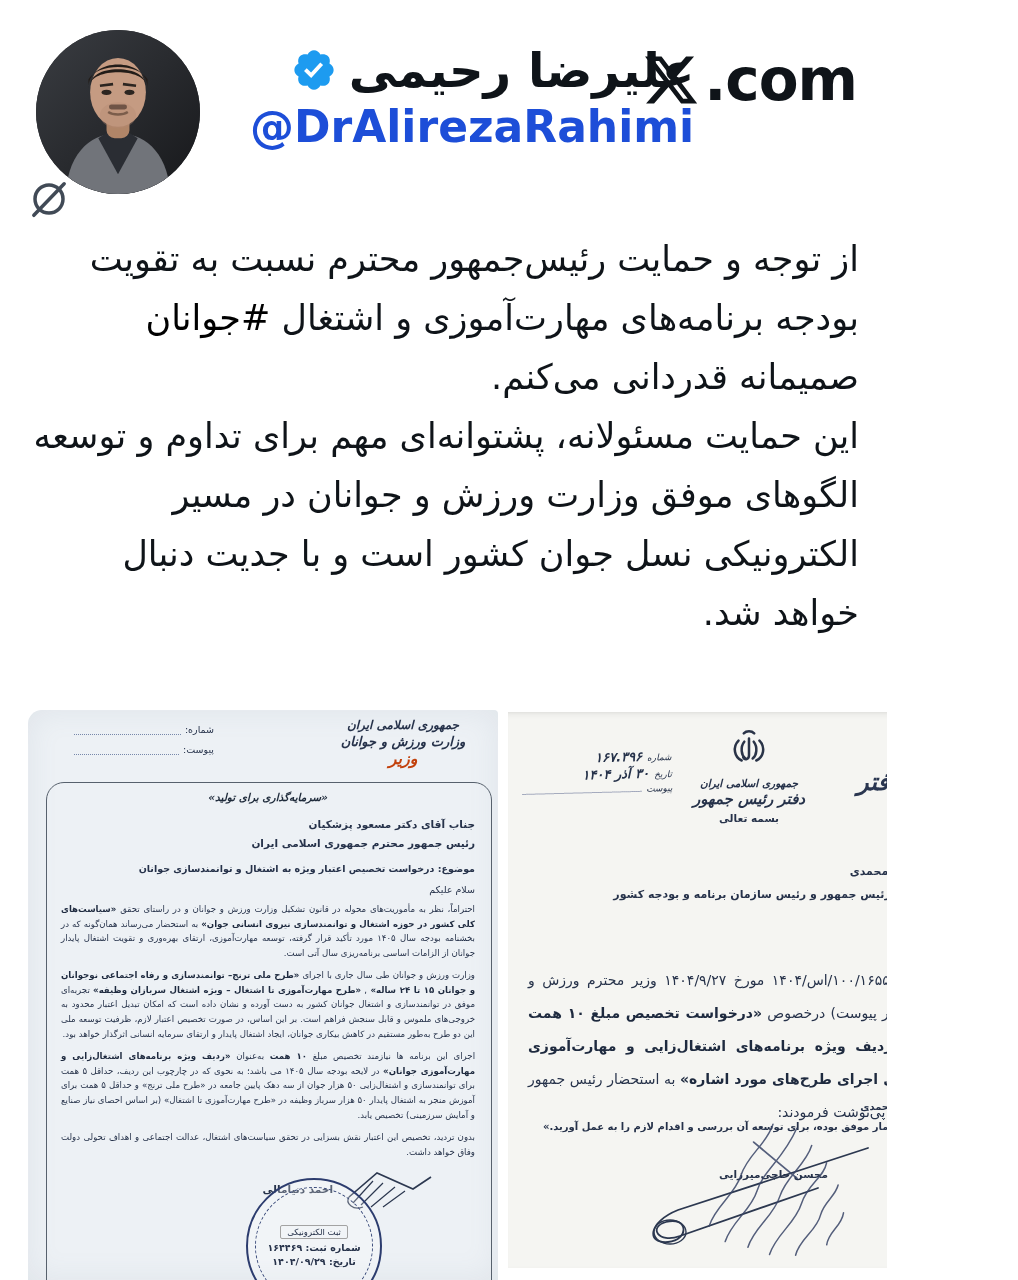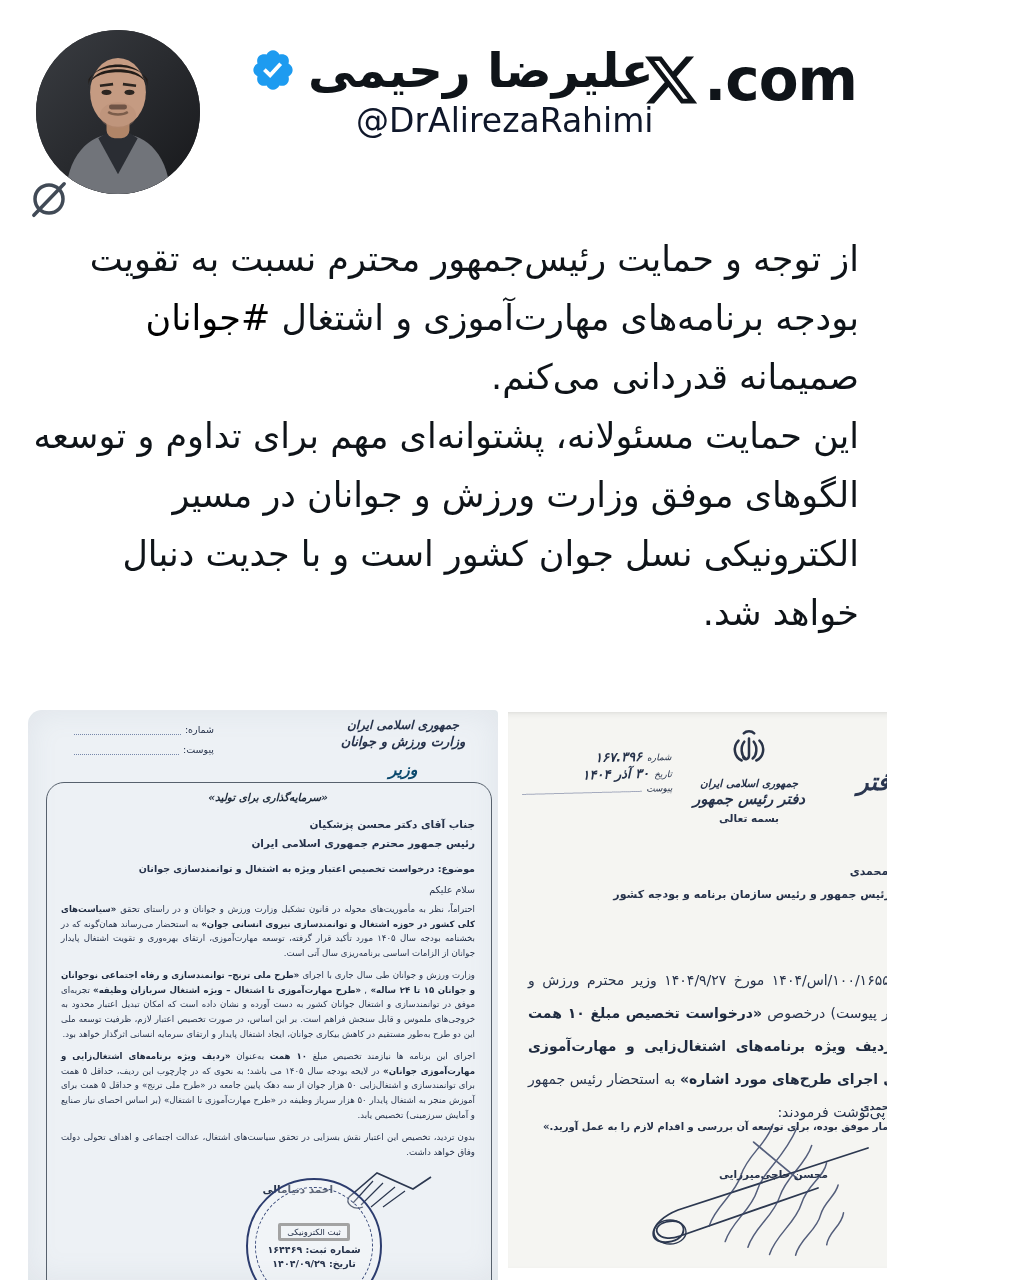--- a/index.html
+++ b/index.html
@@ -8,21 +8,21 @@
 
   
   .avatar{position:absolute;left:36px;top:30px;width:164px;height:164px;border-radius:50%;
           overflow:hidden;background:#26282c;}
   .avatar svg{display:block;width:100%;height:100%;}
   .user-block{position:absolute;left:250px;top:44px;display:flex;flex-direction:column;
               align-items:flex-end;gap:6px;}
   .name-row{display:flex;align-items:center;gap:12px;direction:ltr;}
   .badge{width:46px;height:46px;flex:0 0 auto;}
   .display-name{font-size:48px;font-weight:800;color:#0f1419;direction:rtl;line-height:1.1;}
-  .handle{font-size:33px;color:#0f172a;letter-spacing:0px;line-height:1.1;}
+  .handle{font-size:44px;color:#1d4ed8;letter-spacing:0px;line-height:1.1;font-weight:bold;}
   .x-logo-wrap{position:absolute;right:30px;top:46px;display:flex;align-items:center;gap:4px;}
   .x-logo-wrap svg{width:58px;height:58px;}
   .x-domain{font-size:58px;font-weight:800;color:#0f1419;letter-spacing:-1px;}
 
   
   .translate-row{position:absolute;left:28px;top:178px;display:flex;align-items:center;gap:16px;cursor:pointer;}
   .translate-row svg{width:42px;height:42px;}
   .translate-label{font-size:37px;color:#1d9bf0;}
 
   
@@ -35,39 +35,39 @@
   .doc{position:absolute;overflow:hidden;direction:rtl;}
   .doc-left{left:28px;top:10px;width:470px;height:570px;background:#edf1f5;
             border-radius:14px 4px 0 0;box-shadow:inset 0 0 30px rgba(120,140,160,.12);}
   .doc-right{left:508px;top:12px;width:482px;height:556px;background:#f5f5f2;
              box-shadow:inset -8px 0 10px -7px rgba(0,0,0,.22), inset 0 6px 10px -8px rgba(0,0,0,.2);}
   .doc, .doc *{color:#26324a;}
 
   .dl-head-right{position:absolute;right:10px;top:8px;width:170px;text-align:center;}
   .dl-country{font-size:12px;font-style:italic;font-weight:700;}
   .dl-ministry{font-size:13px;font-style:italic;font-weight:700;margin-top:2px;}
-  .dl-minister{font-size:16px;font-style:italic;font-weight:700;color:#0c4a6e;margin-top:11px;}
+  .dl-minister{font-size:16px;font-style:italic;font-weight:700;color:#c2410c;margin-top:0;}
   .dl-head-left{position:absolute;left:46px;top:14px;width:140px;font-size:9.5px;color:#33436a;}
   .field-row{display:flex;align-items:flex-end;gap:4px;margin-bottom:9px;}
   .dotline{display:inline-block;flex:1;border-bottom:1px dotted #7788aa;height:10px;}
   .dl-box{position:absolute;left:18px;right:6px;top:72px;height:540px;
           border:1.5px solid #57616d;border-radius:18px;padding:8px 16px 0 14px;box-sizing:border-box;}
   .dl-slogan{text-align:center;font-size:10.5px;font-style:italic;font-weight:700;color:#1e2a3a;}
   .dl-recipient{margin-top:12px;font-size:10.5px;font-weight:700;line-height:1.8;}
   .dl-subject{margin-top:10px;font-size:9.5px;font-weight:700;}
   .dl-salam{margin-top:10px;font-size:9.5px;}
   .dl-para{margin-top:7px;font-size:8.6px;line-height:1.72;text-align:justify;color:#2a3750;}
   .b{font-weight:700;color:#1e2a3f;}
   .dl-sign-row{display:flex;align-items:center;gap:10px;margin-top:8px;margin-right:40px;}
   .dl-signer{font-size:10.5px;font-weight:700;}
   .stamp{position:absolute;left:218px;top:468px;width:132px;height:132px;border:2px solid #2c3c6e;
          border-radius:50%;color:#24345f;display:flex;flex-direction:column;align-items:center;
          justify-content:center;gap:3px;background:rgba(255,255,255,.25);}
   .stamp::before{content:"";position:absolute;inset:7px;border:1.5px dashed #3a4a7a;border-radius:50%;}
-  .stamp-title{font-size:8.5px;border:3px solid #a3a3a3;padding:1px 6px;border-radius:2px;}
+  .stamp-title{font-size:8.5px;border:1px solid #a3a3a3;padding:1px 6px;border-radius:2px;}
   .stamp-line{font-size:9.5px;font-weight:700;}
 
   .dr-artifact{position:absolute;right:6px;top:8px;width:46px;height:5px;background:#9aa0a6;border-radius:2px;opacity:.7;}
   .dr-fields{position:absolute;left:14px;top:38px;width:150px;color:#2d3750;transform:rotate(-1.5deg);}
   .dr-frow{display:flex;align-items:baseline;gap:5px;justify-content:flex-start;margin-bottom:2px;}
   .dr-flabel{font-size:9px;font-style:italic;}
   .dr-fvalue{font-size:13px;font-weight:700;font-style:italic;letter-spacing:1px;}
   .dr-fdots{border-bottom:1.5px dotted #54608a;width:120px;height:8px;}
   .dr-center{position:absolute;left:0;right:0;top:14px;text-align:center;}
   .dr-center svg{width:42px;height:46px;}
@@ -162,21 +162,21 @@
           </div>
         <div class="field-row">
             <span>پیوست:</span>
             <span class="dotline"></span>
           </div>
       </div>
 
       <div class="dl-box">
         <div class="dl-slogan">«سرمایه‌گذاری برای تولید»</div>
         <div class="dl-recipient">
-          <div>جناب آقای دکتر محسن پزشکیان</div>
+          <div>جناب آقای دکتر مسعود پزشکیان</div>
           <div>رئیس جمهور محترم جمهوری اسلامی ایران</div>
         </div>
         <div class="dl-subject">موضوع: درخواست تخصیص اعتبار ویژه به اشتغال و توانمندسازی جوانان</div>
         <div class="dl-salam">سلام علیکم</div>
         <div class="dl-para"><span>احتراماً، نظر به مأموریت‌های محوله در قانون تشکیل وزارت ورزش و جوانان و در راستای تحقق </span><span class="b">«سیاست‌های کلی کشور در حوزه اشتغال و توانمندسازی نیروی انسانی جوان»</span><span> به استحضار می‌رساند همان‌گونه که در بخشنامه بودجه سال ۱۴۰۵ مورد تأکید قرار گرفته، توسعه مهارت‌آموزی، ارتقای بهره‌وری و تقویت اشتغال پایدار جوانان از الزامات اساسی برنامه‌ریزی سال آتی است.</span></div>
         <div class="dl-para"><span>وزارت ورزش و جوانان طی سال جاری با اجرای </span><span class="b">«طرح ملی ترنج– توانمندسازی و رفاه اجتماعی نوجوانان و جوانان ۱۵ تا ۲۴ ساله»</span><span> , </span><span class="b">«طرح مهارت‌آموزی تا اشتغال – ویژه اشتغال سربازان وظیفه»</span><span> تجربه‌ای موفق در توانمندسازی و اشتغال جوانان کشور به دست آورده و نشان داده است که امکان تبدیل اعتبار محدود به خروجی‌های ملموس و قابل سنجش فراهم است. بر این اساس، در صورت تخصیص اعتبار لازم، ظرفیت توسعه ملی این دو طرح به‌طور مستقیم در کاهش بیکاری جوانان، ایجاد اشتغال پایدار و ارتقای سرمایه انسانی اثرگذار خواهد بود.</span></div>
         <div class="dl-para"><span>اجرای این برنامه ها نیازمند تخصیص مبلغ </span><span class="b">۱۰ همت</span><span> به‌عنوان </span><span class="b">«ردیف ویژه برنامه‌های اشتغال‌زایی و مهارت‌آموزی جوانان»</span><span> در لایحه بودجه سال ۱۴۰۵ می باشد؛ به نحوی که در چارچوب این ردیف، حداقل ۵ همت برای توانمندسازی و اشتغال‌زایی ۵۰ هزار جوان از سه دهک پایین جامعه در «طرح ملی ترنج» و حداقل ۵ همت برای آموزش منجر به اشتغال پایدار ۵۰ هزار سرباز وظیفه در «طرح مهارت‌آموزی تا اشتغال» (بر اساس احصای نیاز صنایع و آمایش سرزمینی) تخصیص یابد.</span></div>
         <div class="dl-para"><span>بدون تردید، تخصیص این اعتبار نقش بسزایی در تحقق سیاست‌های اشتغال، عدالت اجتماعی و اهداف تحولی دولت وفاق خواهد داشت.</span></div>
         <div class="dl-sign-row">
           <svg width="92" height="44" viewBox="0 0 92 44">

